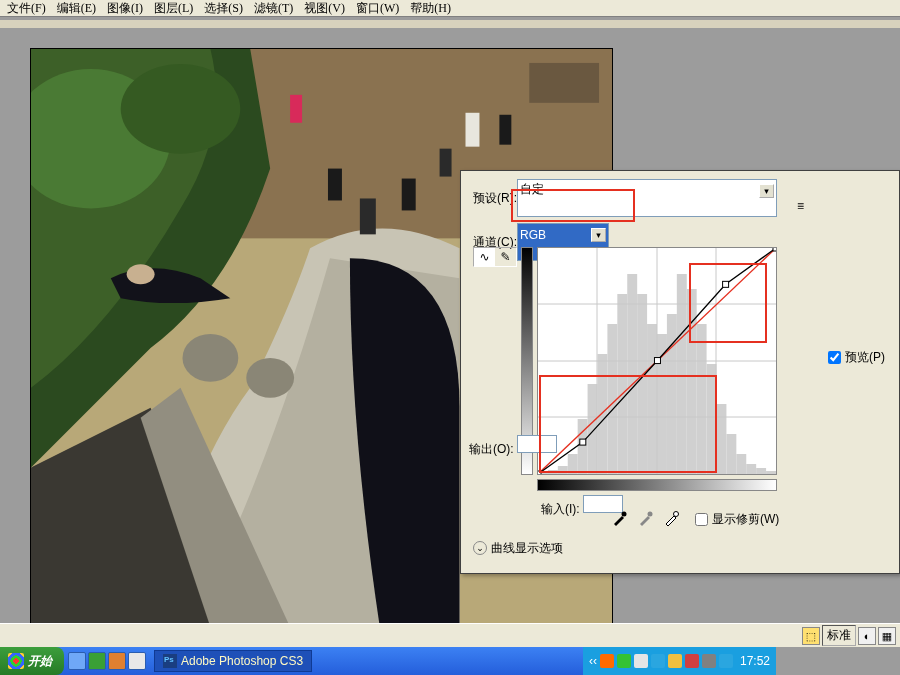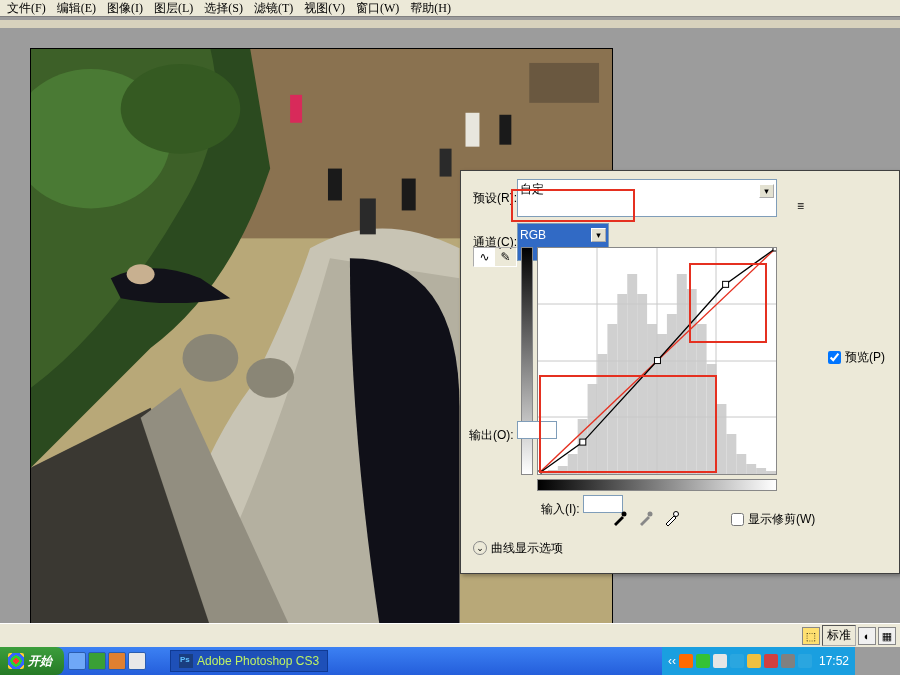--- a/index.html
+++ b/index.html
@@ -42,52 +42,52 @@
 .curve { stroke:#000; stroke-width:1.3; fill:none; }
 .hist { fill:#d0d0d0; }
 .pt { fill:#fff; stroke:#000; stroke-width:1; }
 
 .grad-x { position:absolute; left:76px; top:308px; width:240px; height:12px; background:linear-gradient(90deg,#000,#fff); border:1px solid #888;}
 
 .tools { position:absolute; left:12px; top:76px; width:44px; height:20px; border:1px inset #fff; display:flex; }
 .tools div { width:22px; text-align:center; line-height:18px; }
 .tools .on { background:#fff; }
 
-.out-lbl { position:absolute; left:8px; top:250px;text-align:center; }
+.out-lbl { position:absolute; left:8px; top:264px;text-align:center; }
 .in-lbl { position:absolute; left:80px; top:324px; }
 .out-in-val { width:40px; height:18px; border:1px solid #7f9db9; background:#fff; display:inline-block; }
 
 .eyedrops { position:absolute; left:150px; top:338px; display:flex; gap:8px; }
 .eyed { width:18px; height:18px; display:flex; align-items:center; justify-content:center; }
 
-.showclip { position:absolute; left:234px; top:340px; display:flex; align-items:center;margin-left:36px; }
+.showclip { position:absolute; left:234px; top:340px; display:flex; align-items:center; }
 .showclip input { margin-right:4px; }
 
 .disp-opt { position:absolute; left:12px; top:366px; height:22px; display:flex; align-items:center; }
 .disp-opt .exp { width:14px; height:14px; border:1px solid #888; border-radius:8px; text-align:center; font-size:9px; line-height:12px; margin-right:4px; }
 
 .btncol { position:absolute; right:10px; top:24px; width:64px; display:flex; flex-direction:column; gap:6px; }
 .wbtn { height:20px; background:#ece9d8; border:1px outset #fff; text-align:center; line-height:18px; }
 .prev { position:absolute; right:14px; top:178px; display:flex; align-items:center; }
 .prev input { margin-right:4px; }
 
 .menuico { position:absolute; left:336px; top:28px; font-size:12px; }
 
 
 .status { position:absolute; left:0; top:623px; width:900px; height:24px; background:#ece9d8; display:flex; align-items:center; border-top:1px solid #fff;}
 .status-r { margin-left:auto; display:flex; align-items:center; padding-right:4px; gap:2px; }
 .sbtn { width:18px; height:18px; border:1px solid #888; background:#f0f0f0; font-size:11px; text-align:center; line-height:16px;}
 .std { border:1px inset #aaa; padding:1px 4px; background:#ece9d8; }
 
 
-.taskbar { position:absolute; left:0; top:647px; width:855px; height:28px; background:linear-gradient(#3c81f3,#245edb); display:flex; align-items:center; }
+.taskbar { position:absolute; left:0; top:647px; width:776px; height:28px; background:linear-gradient(#3c81f3,#245edb); display:flex; align-items:center; }
 .start { height:28px; padding:0 12px 0 8px; background:linear-gradient(#3c9e3c,#267a26); color:#fff; font-weight:bold; font-style:italic; display:flex; align-items:center; border-radius:0 8px 8px 0; }
 .ql { display:flex; gap:2px; padding:0 4px; }
 .qico { width:18px; height:18px; background:#6fa8f7; border:1px solid #2a5db0; border-radius:2px;}
-.task { height:22px; background:#1e50b8; border:1px solid #0f3a94; color:#bef264; display:flex; align-items:center; padding:0 8px; margin-left:20px;}
+.task { height:22px; background:#1e50b8; border:1px solid #0f3a94; color:#fef9c3; display:flex; align-items:center; padding:0 8px; margin-left:4px;}
 .task .ico { width:14px; height:14px; background:#1a3e80; margin-right:4px; display:inline-block; position:relative;}
 .task .ico:after { content:"Ps"; color:#5fc0ff; font-size:8px; font-weight:bold; position:absolute; left:1px; top:1px;}
 .tray { margin-left:auto; height:28px; background:#1a9fe0; display:flex; align-items:center; padding:0 6px; gap:3px;}
 .tico { width:14px; height:14px; border-radius:2px;}
 .clock { color:#fff; margin-left:4px; }
 </style>
 </head>
 <body>
 
 <div class="menubar">

